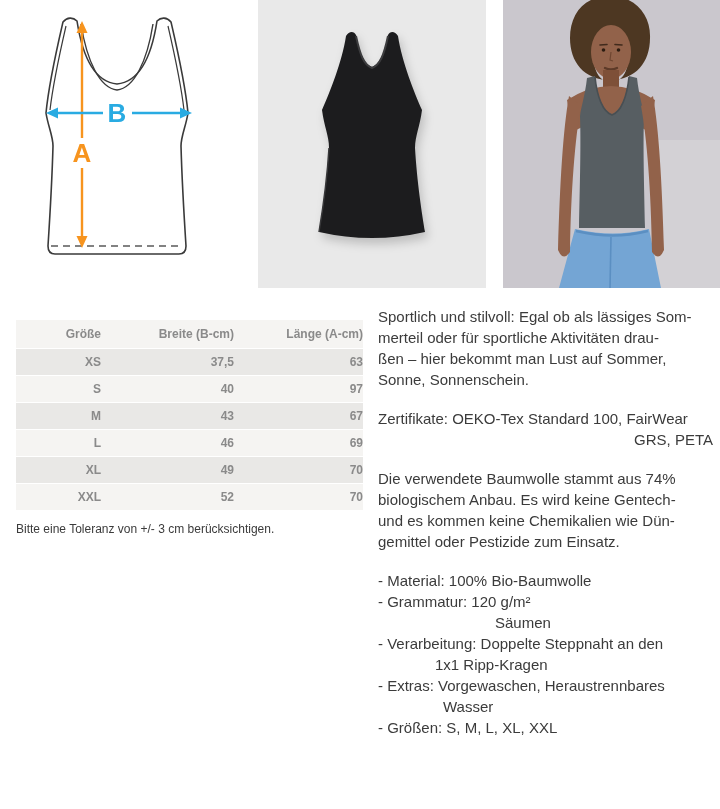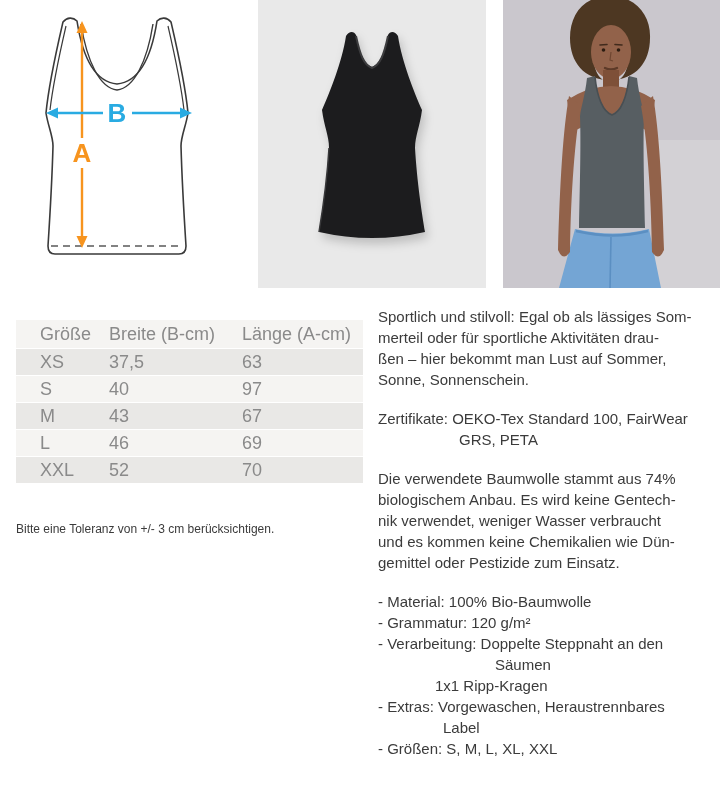--- a/index.html
+++ b/index.html
@@ -10,21 +10,21 @@
   }
   .abs{position:absolute;}
   
   .diagram-box{left:28px;top:10px;width:192px;height:262px;}
   .photo-box{left:258px;top:0;width:228px;height:288px;background:var(--photo-bg);display:flex;align-items:center;justify-content:center;}
   .model-box{left:503px;top:0;width:217px;height:288px;background:var(--model-bg);overflow:hidden;}
   
   .table-wrap{left:16px;top:320px;width:347px;}
   table{border-collapse:collapse;width:347px;table-layout:fixed;}
   col.c1{width:85px;}col.c2{width:133px;}col.c3{width:129px;}
-  th,td{font-size:18px;font-weight:400;text-align:left;color:var(--table-text);height:26px;padding:0 0 0 8px;border-bottom:1px solid #ffffff;}
+  th,td{font-size:12px;font-weight:700;text-align:right;color:var(--table-text);height:26px;padding:0 0 0 8px;border-bottom:1px solid #ffffff;}
   th:first-child,td:first-child{padding-left:24px;}
   thead th{background:var(--table-row);height:28px;}
   tbody tr:nth-child(odd) td{background:var(--table-row-alt);}
   tbody tr:nth-child(even) td{background:var(--table-row);}
   .tolerance{left:16px;top:522px;font-size:12px;color:var(--body-text);}
   
   .desc{left:378px;top:306px;width:335px;color:var(--body-text);font-size:15px;line-height:21px;}
   .desc .para{margin:0 0 18px 0;}
   .desc .line{white-space:nowrap;}
   svg text.measure{font-family:"Liberation Sans","DejaVu Sans",sans-serif;font-weight:bold;font-size:26px;}
@@ -140,52 +140,56 @@
             <td>M</td>
             <td>43</td>
             <td>67</td>
           </tr>
           <tr>
             <td>L</td>
             <td>46</td>
             <td>69</td>
           </tr>
           <tr>
+            <td>XL</td>
+            <td>49</td>
+            <td>70</td>
+          </tr>
+          <tr>
             <td>XXL</td>
             <td>52</td>
             <td>70</td>
           </tr>
         </tbody>
     </table>
   </div>
   <div class="abs tolerance">Bitte eine Toleranz von +/- 3 cm berücksichtigen.</div>
 
   <div class="abs desc" id="description">
       <div class="para">
         <div class="line" style="padding-left: 0px;">Sportlich und stilvoll: Egal ob als lässiges Som-</div>
         <div class="line" style="padding-left: 0px;">merteil oder für sportliche Aktivitäten drau-</div>
         <div class="line" style="padding-left: 0px;">ßen – hier bekommt man Lust auf Sommer,</div>
         <div class="line" style="padding-left: 0px;">Sonne, Sonnenschein.</div>
       </div>
       <div class="para">
         <div class="line" style="padding-left: 0px;">Zertifikate: OEKO-Tex Standard 100, FairWear</div>
-        <div class="line" style="padding-left: 81px;">GRS, PETA</div>
+        <div class="line" style="padding-left: 81px; text-align: right;">GRS, PETA</div>
       </div>
       <div class="para">
         <div class="line" style="padding-left: 0px;">Die verwendete Baumwolle stammt aus 74%</div>
         <div class="line" style="padding-left: 0px;">biologischem Anbau. Es wird keine Gentech-</div>
-        <div class="line" style="padding-left: 0px;">nik verwendet, weniger Wasser verbraucht</div>
         <div class="line" style="padding-left: 0px;">und es kommen keine Chemikalien wie Dün-</div>
         <div class="line" style="padding-left: 0px;">gemittel oder Pestizide zum Einsatz.</div>
       </div>
       <div class="para">
         <div class="line" style="padding-left: 0px;">- Material: 100% Bio-Baumwolle</div>
         <div class="line" style="padding-left: 0px;">- Grammatur: 120 g/m²</div>
+        <div class="line" style="padding-left: 117px;">Säumen</div>
         <div class="line" style="padding-left: 0px;">- Verarbeitung: Doppelte Steppnaht an den</div>
-        <div class="line" style="padding-left: 117px;">Säumen</div>
         <div class="line" style="padding-left: 57px;">1x1 Ripp-Kragen</div>
         <div class="line" style="padding-left: 0px;">- Extras: Vorgewaschen, Heraustrennbares</div>
-        <div class="line" style="padding-left: 65px;">Label</div>
+        <div class="line" style="padding-left: 65px;">Wasser</div>
         <div class="line" style="padding-left: 0px;">- Größen: S, M, L, XL, XXL</div>
       </div>
     </div>
 
 </div>
 
 </body></html>

